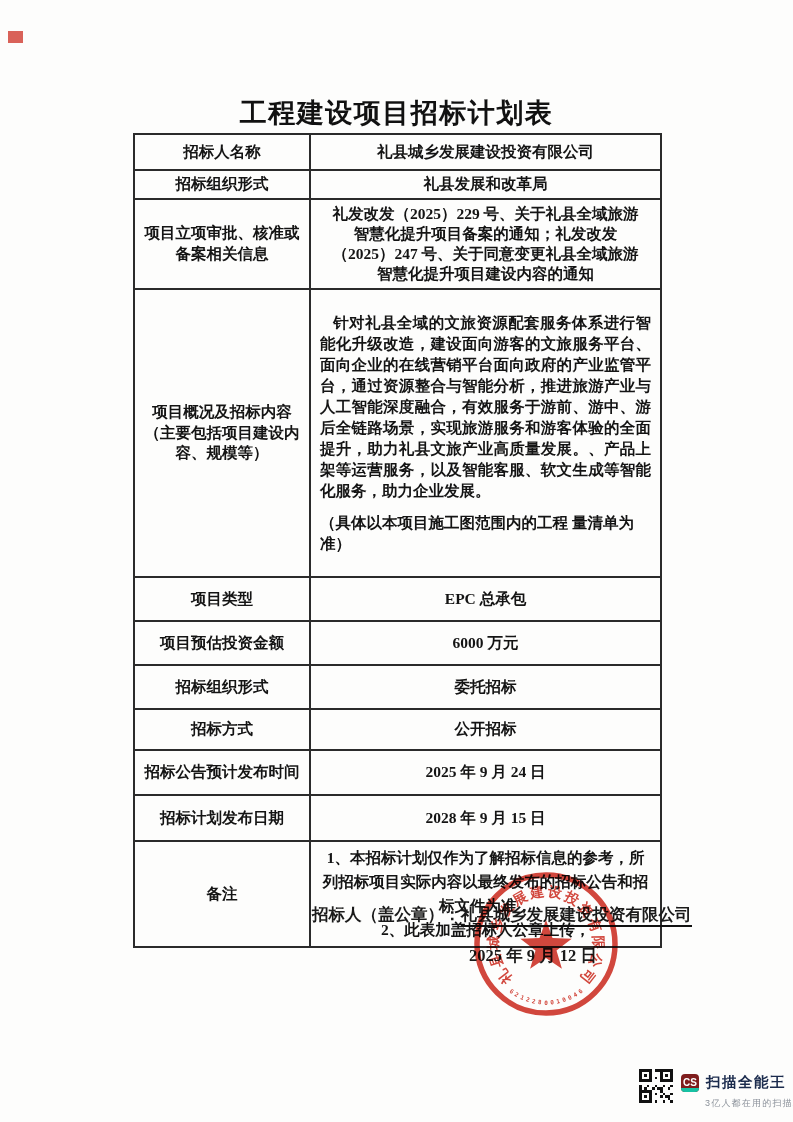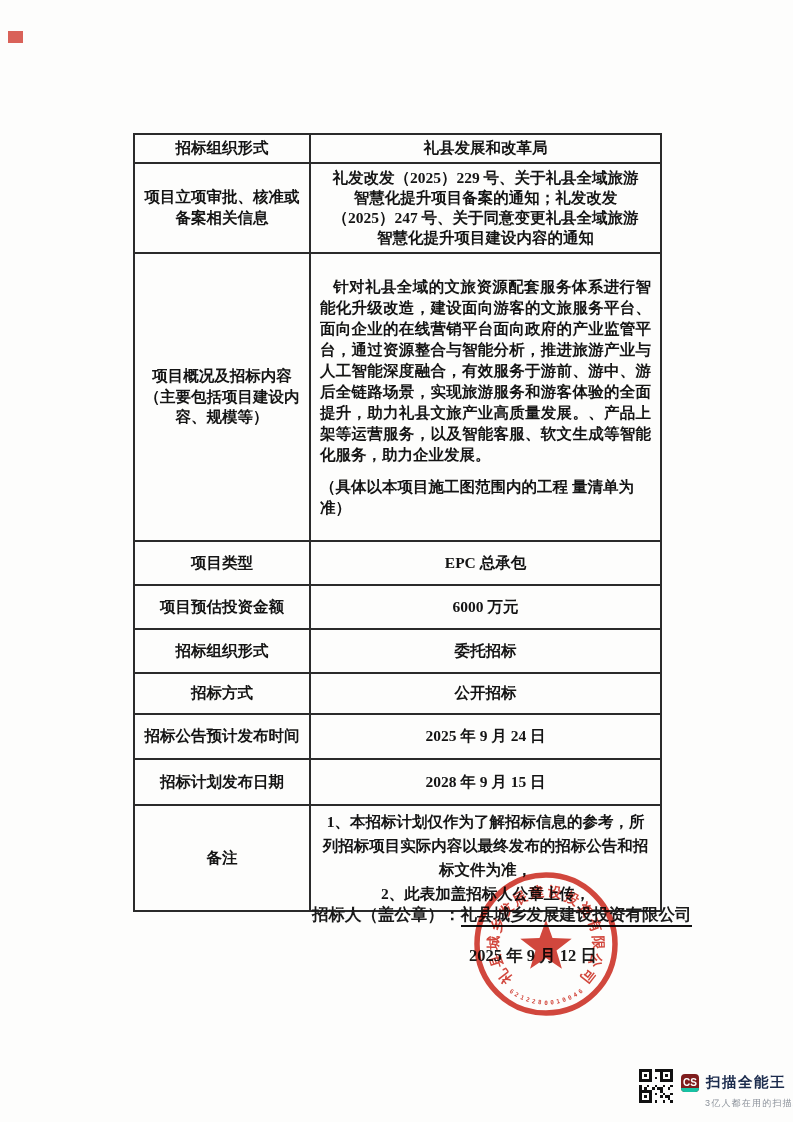--- a/index.html
+++ b/index.html
@@ -50,27 +50,32 @@
   .app-tagline{position:absolute;left:705px;top:1097px;font-size:9px;color:#8a9099;
     letter-spacing:1.2px;font-family:"Liberation Sans","DejaVu Sans",sans-serif;white-space:nowrap;}
 </style>
 </head>
 <body>
 
 <div class="page">
 
   <div class="red-mark"></div>
 
+  <div class="doc-title">工程建设项目招标计划表</div>
 
   <table class="bid-table">
     <colgroup>
         <col class="col-label">
         <col class="col-value">
       </colgroup>
     <tbody>
+      <tr class="r1">
+        <td class="cell-label">招标人名称</td>
+        <td class="cell-value">礼县城乡发展建设投资有限公司</td>
+      </tr>
       <tr class="r3">
         <td class="cell-label">招标组织形式</td>
         <td class="cell-value">礼县发展和改革局</td>
       </tr>
       <tr class="r4">
         <td class="cell-label">项目立项审批、核准或备案相关信息</td>
         <td class="cell-value">礼发改发（2025）229 号、关于礼县全域旅游智慧化提升项目备案的通知；礼发改发（2025）247 号、关于同意变更礼县全域旅游智慧化提升项目建设内容的通知</td>
       </tr>
       <tr class="r5">
         <td class="cell-label">项目概况及招标内容（主要包括项目建设内容、规模等）</td>

